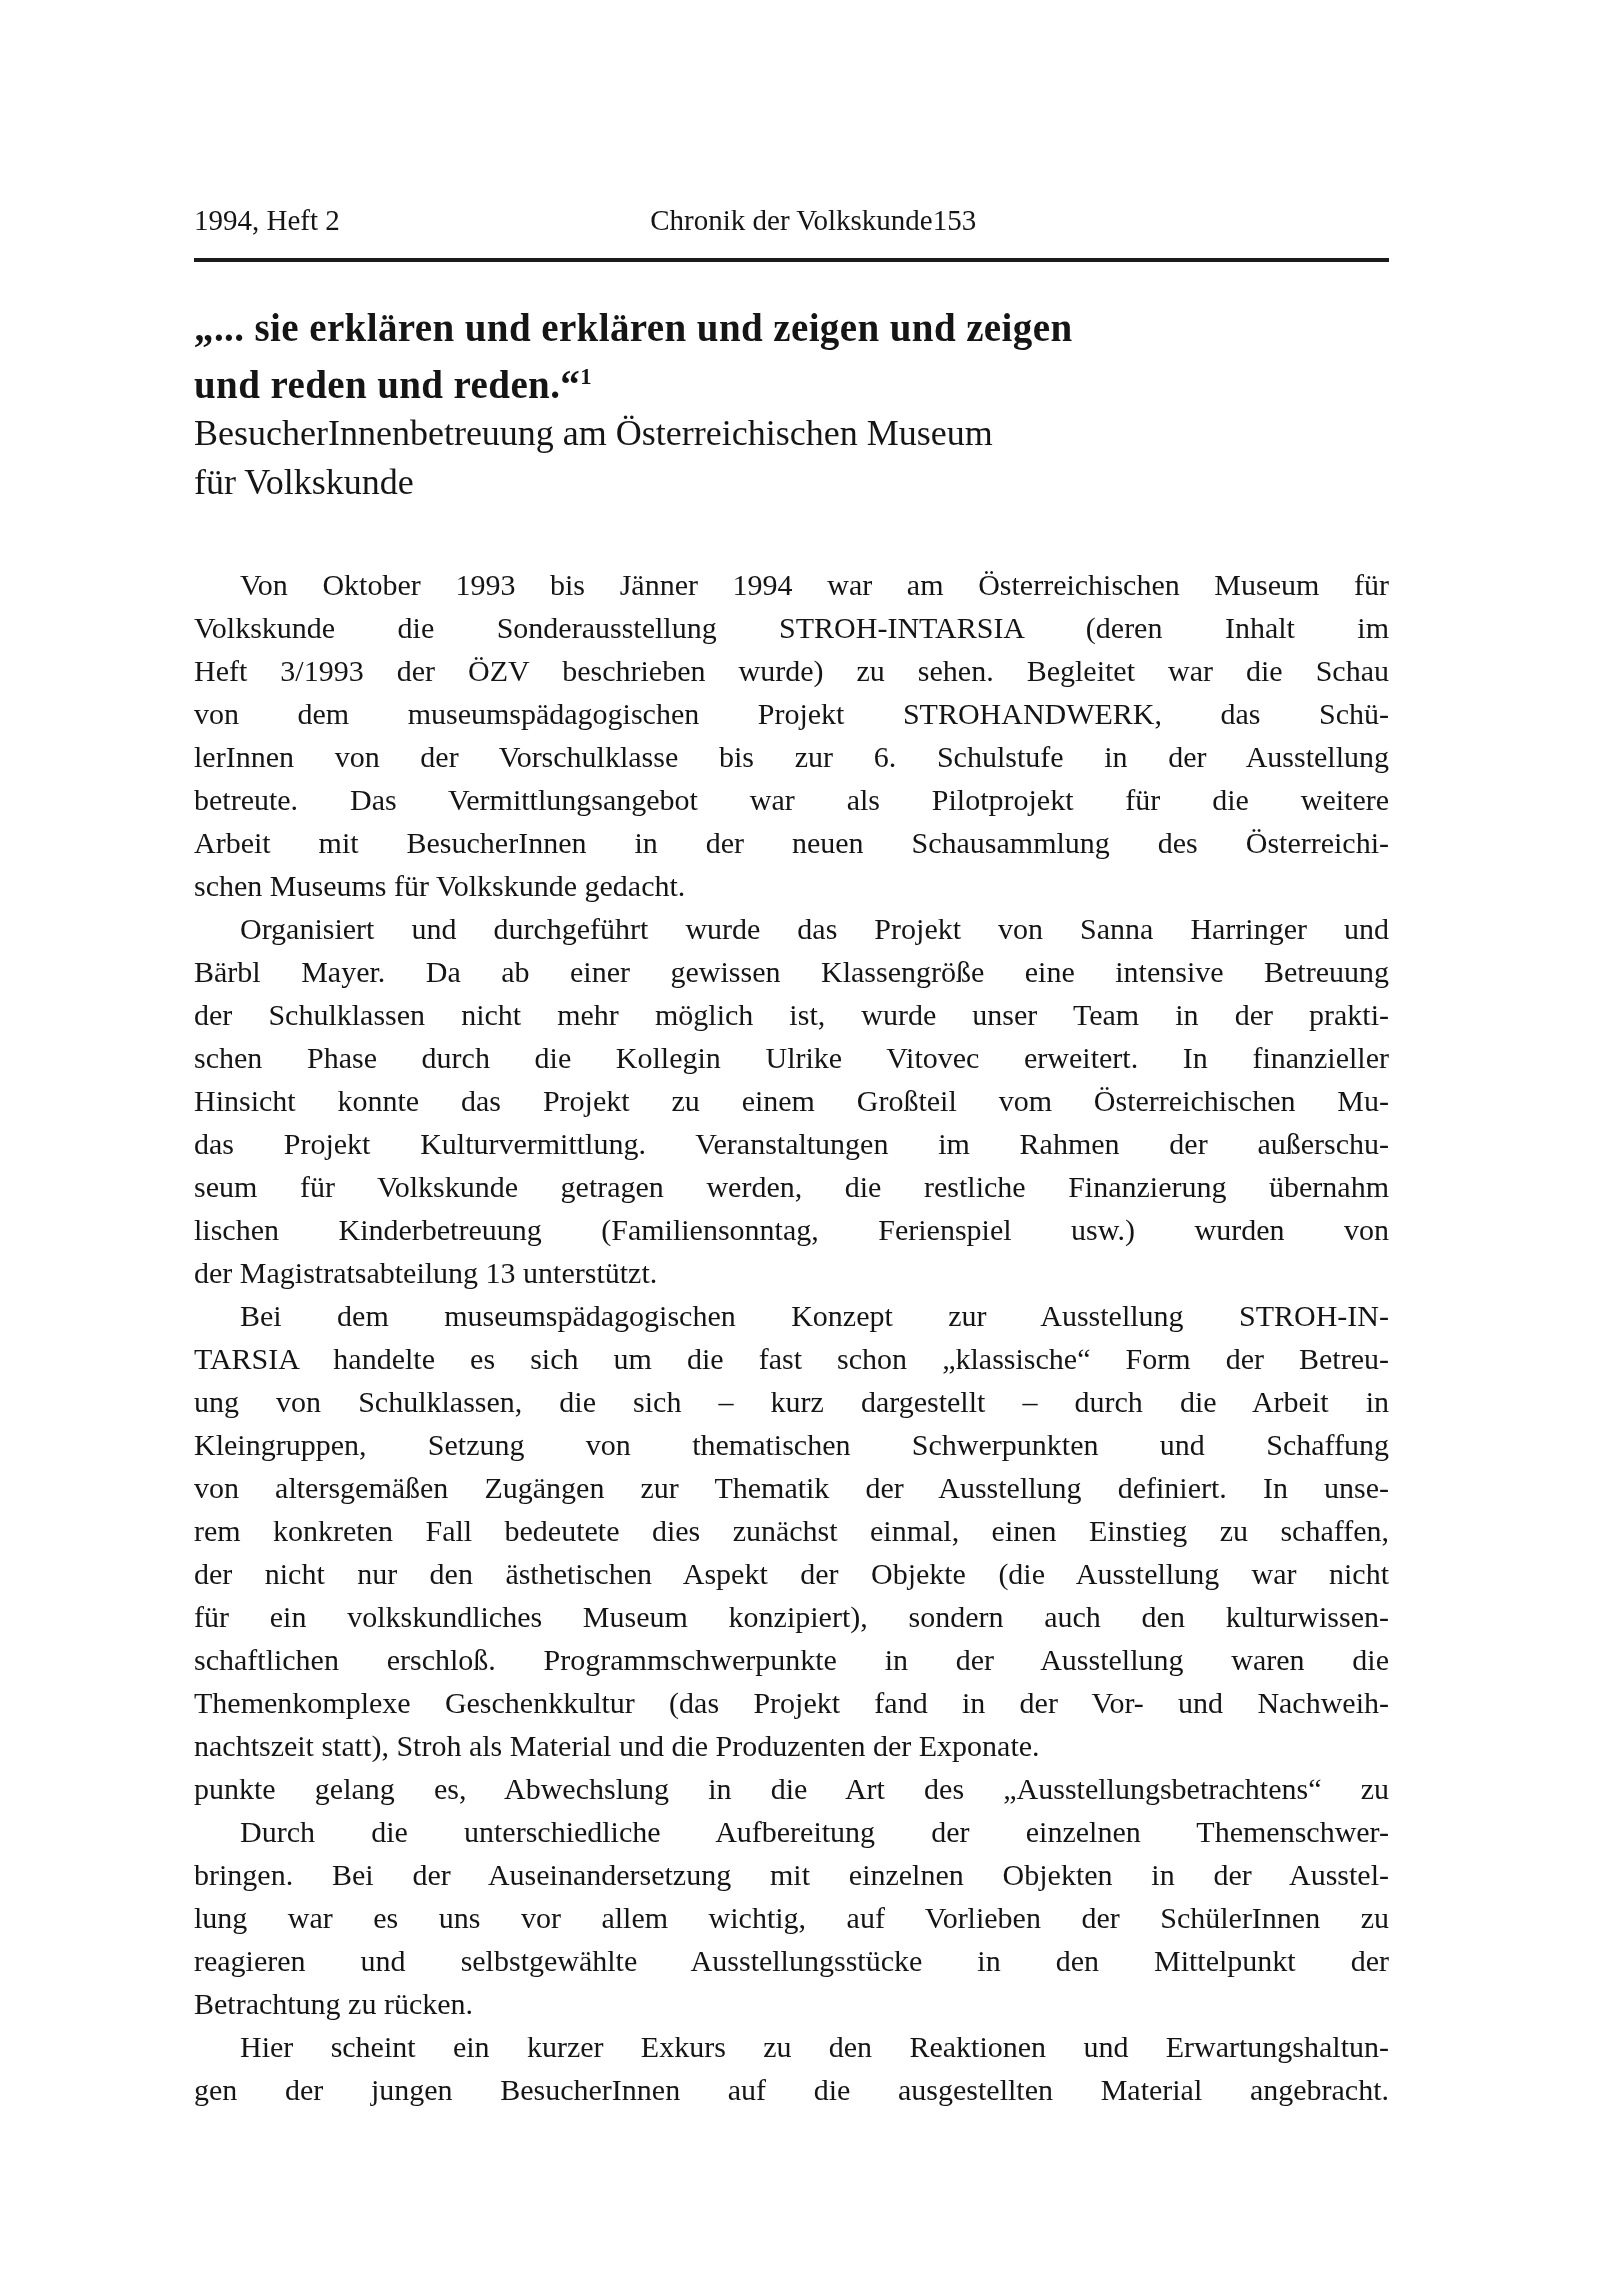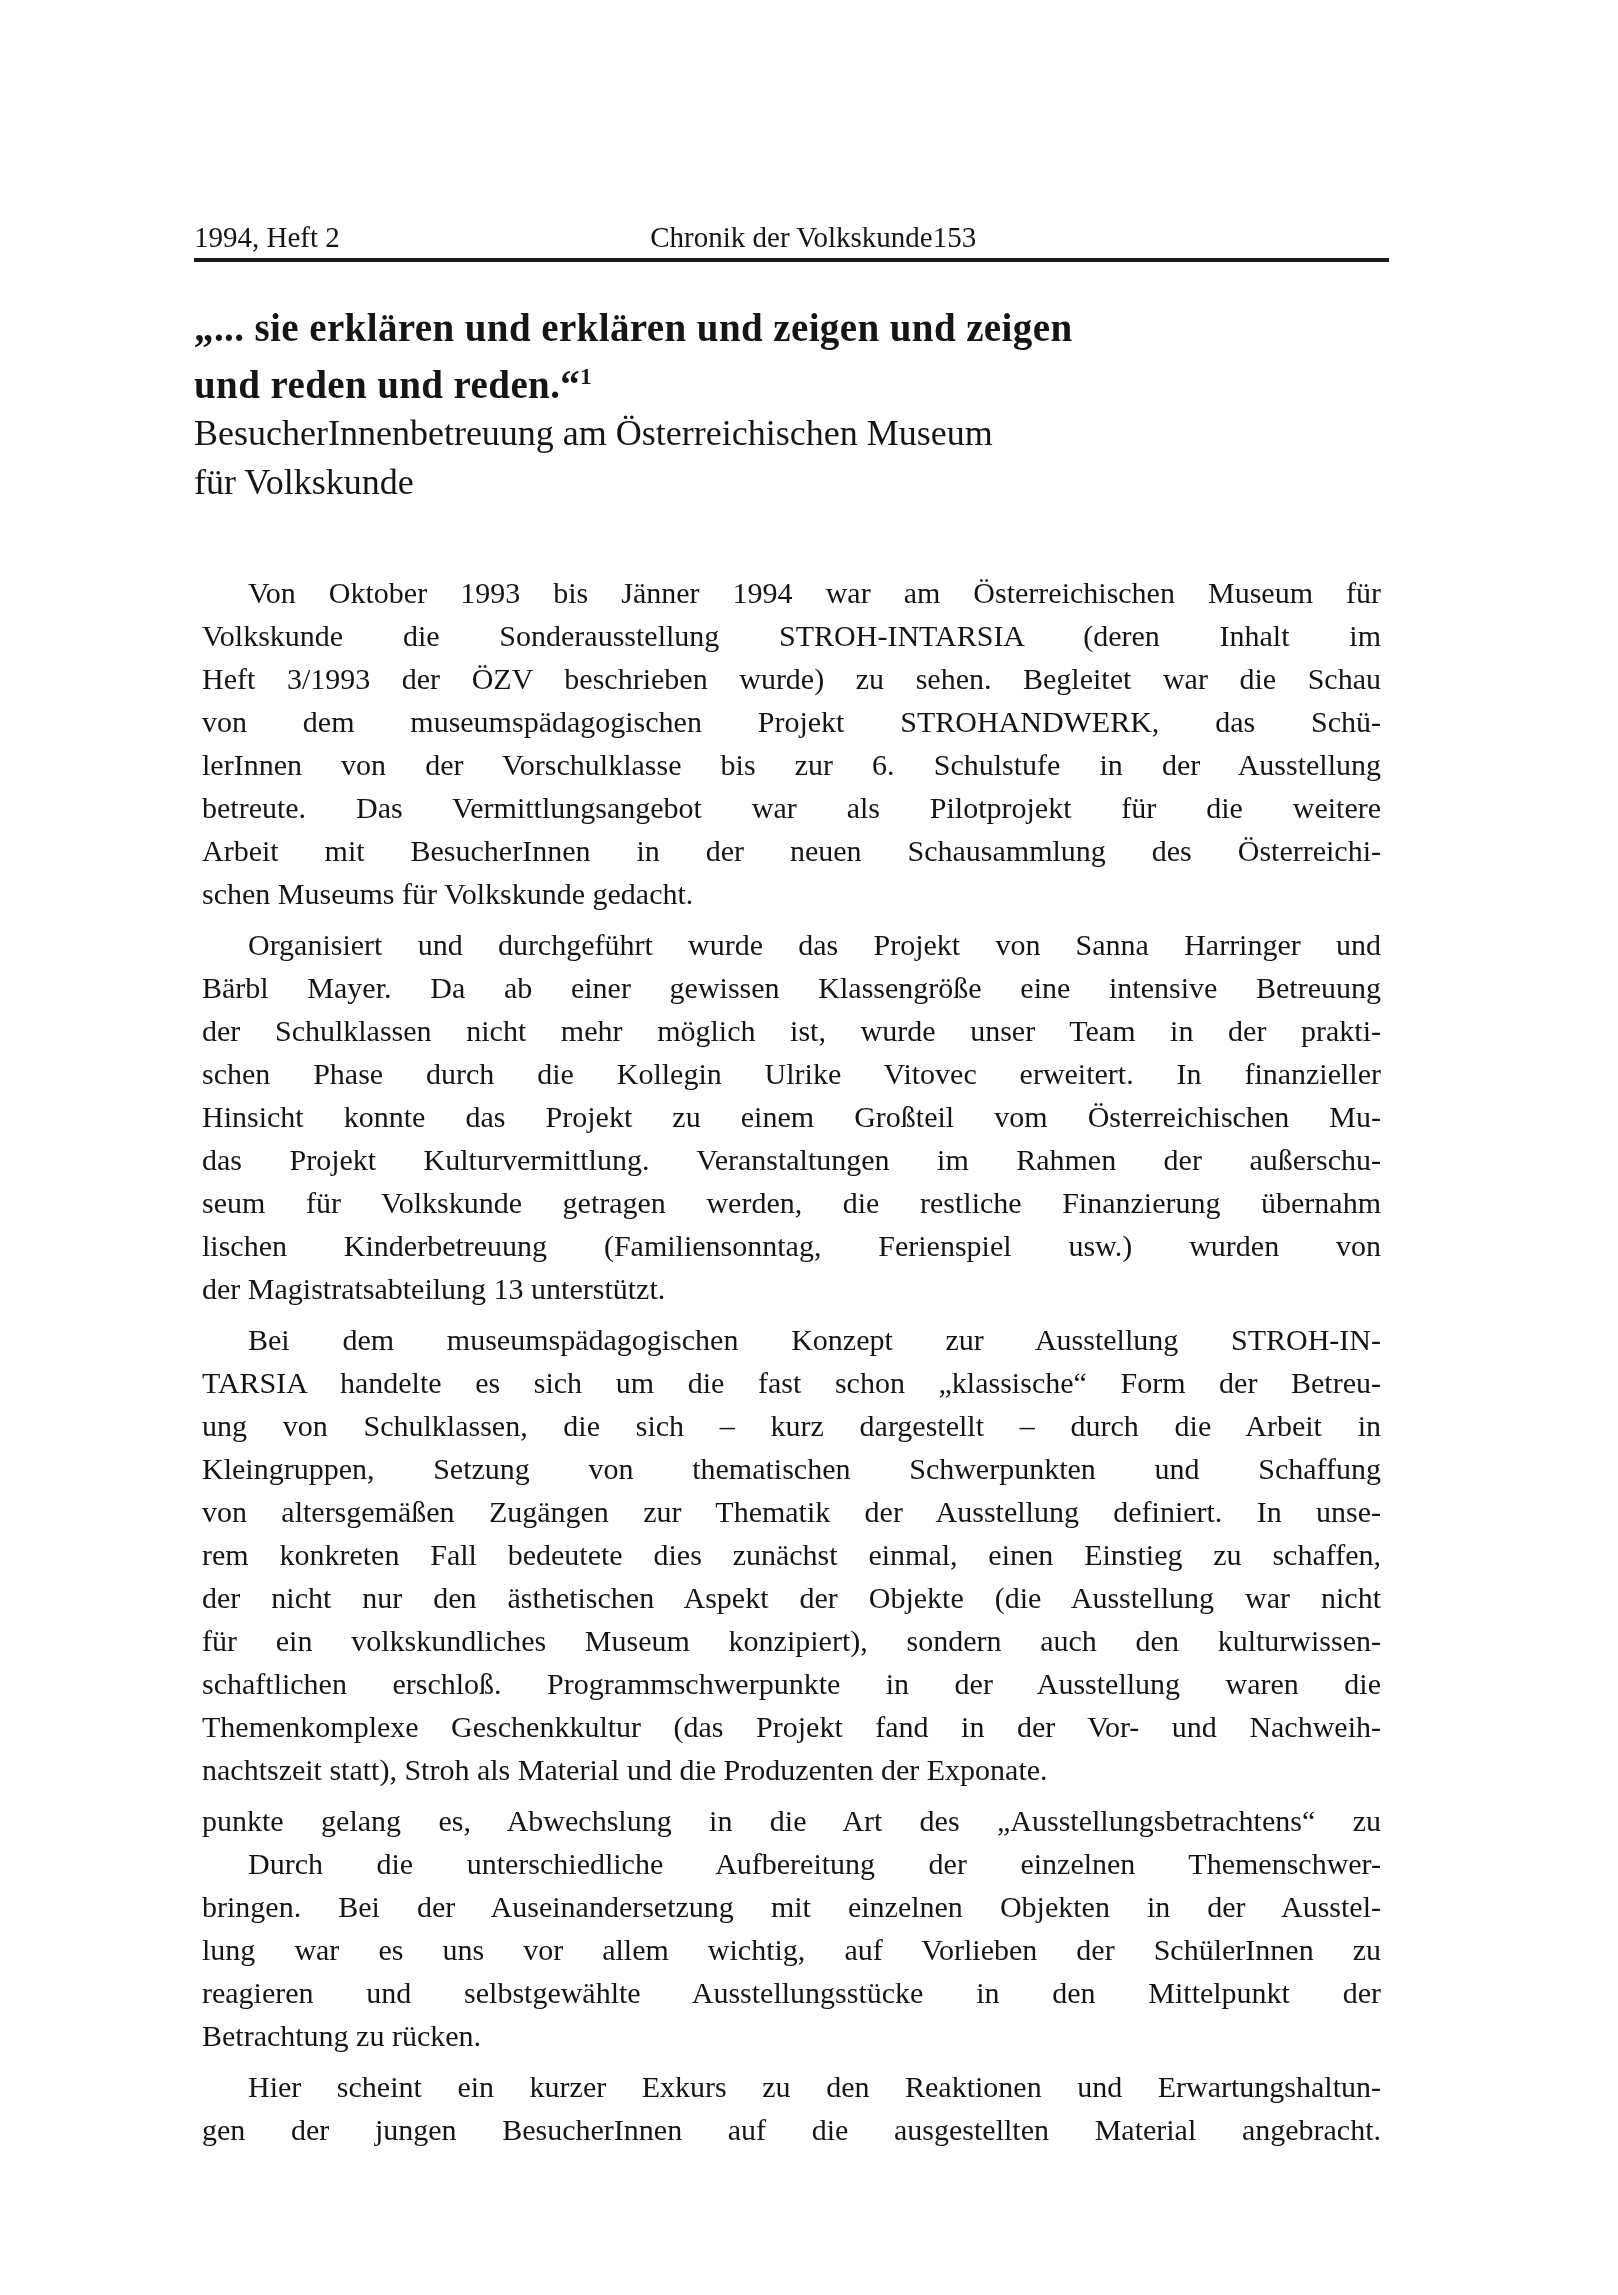--- a/index.html
+++ b/index.html
@@ -16,21 +16,21 @@
     font-family: "Liberation Serif", serif;
     overflow: hidden;
     -webkit-font-smoothing: antialiased;
   }
   .col {
     position: absolute;
     left: 194px;
     width: 1195px;
   }
   .running-header {
-    top: 219px;
+    top: 202px;
     display: grid;
     grid-template-columns: 1fr auto 1fr;
     font-size: 29px;
     line-height: 36px;
   }
   .rh-left   { text-align: left; }
   .rh-center { text-align: center; }
   .rh-right  { text-align: left; }
   .rule {
     top: 258px;
@@ -53,21 +53,21 @@
   }
   .subtitle-line {
     font-size: 36px;
     line-height: 49px;
   }
   .body-text {
     top: 563px;
     font-size: 30px;
     line-height: 43px;
   }
-  .para { margin: 8px; }
+  .para { margin: 0; }
   .line {
     text-align: justify;
     text-align-last: left;
     white-space: normal;
   }
   .line.fill   { text-align-last: justify; }
   .line.indent { text-indent: 46px; }
 </style>
 </head>
 <body>

